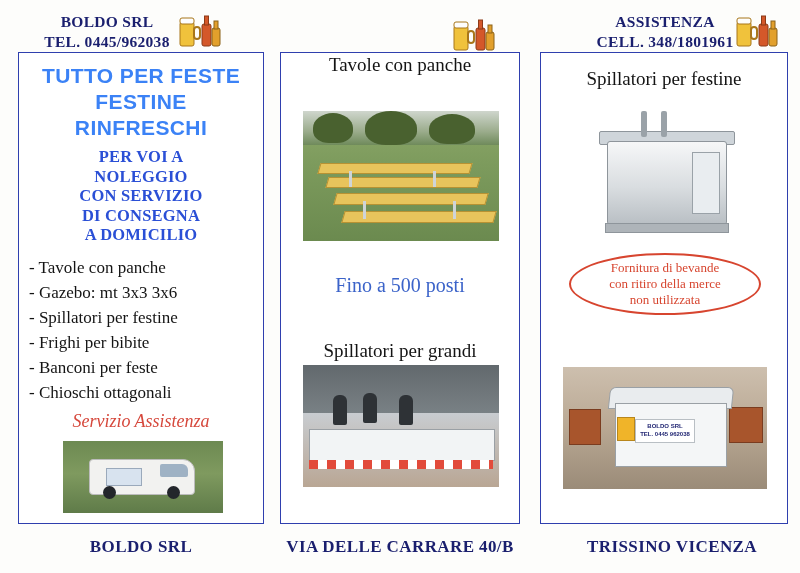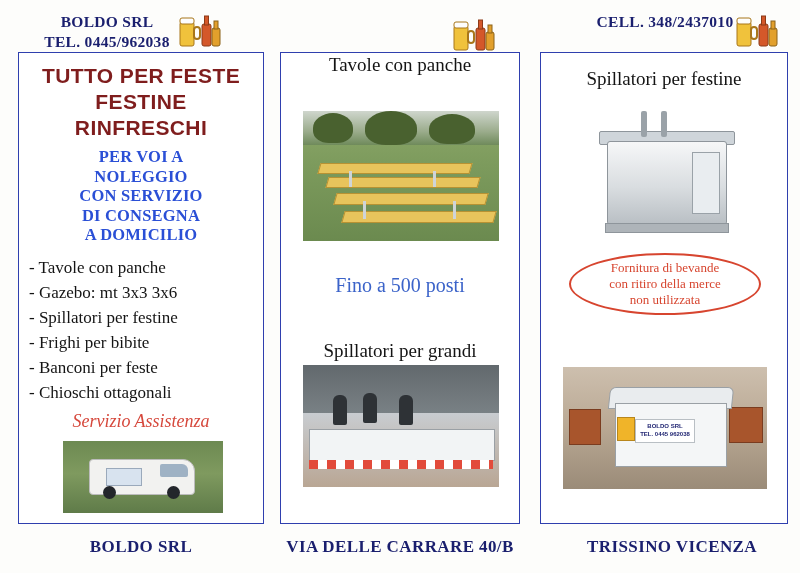--- a/index.html
+++ b/index.html
@@ -58,21 +58,21 @@
     background: #ffffff;
     border: 1.5px solid #2f3fae;
     box-sizing: border-box;
   }
   .panel-1 { left: 18px; width: 246px; }
   .panel-2 { left: 280px; width: 240px; }
   .panel-3 { left: 540px; width: 248px; }
 
   
   .redtitle {
-    color: #7f1d1d;
+    color: #3b82f6;
     font-weight: bold;
     font-family: "Liberation Sans", sans-serif;
     text-align: center;
     font-size: 21px;
     line-height: 26px;
     letter-spacing: 0.4px;
     margin-top: 10px;
   }
   .bluesub {
     color: #2a4fd6;
@@ -334,21 +334,22 @@
         <rect x="4" y="6" width="14" height="6" rx="2" fill="#fdfdfd" stroke="#a8761a"></rect>
         <rect x="18" y="15" width="6" height="12" rx="3" fill="none" stroke="#a8761a" stroke-width="2"></rect>
         <rect x="26" y="12" width="9" height="22" rx="2" fill="#d4582a" stroke="#8c3a18"></rect>
         <rect x="28.5" y="4" width="4" height="9" fill="#d4582a" stroke="#8c3a18"></rect>
         <rect x="36" y="16" width="8" height="18" rx="2" fill="#e2a02c" stroke="#8c6318"></rect>
         <rect x="38" y="9" width="4" height="8" fill="#e2a02c" stroke="#8c6318"></rect>
       </svg>
     </div>
 
     <div class="hdr-block hdr-right">
-      <div>CELL. 348/2437010</div>
+      <div>ASSISTENZA</div>
+      <div>CELL. 348/1801961</div>
     </div>
 
     <div class="mug-icon mug-3">
       <svg viewBox="0 0 48 40" width="48" height="40">
         <rect x="4" y="10" width="14" height="24" rx="2" fill="#f0c23c" stroke="#a8761a"></rect>
         <rect x="4" y="6" width="14" height="6" rx="2" fill="#fdfdfd" stroke="#a8761a"></rect>
         <rect x="18" y="15" width="6" height="12" rx="3" fill="none" stroke="#a8761a" stroke-width="2"></rect>
         <rect x="26" y="12" width="9" height="22" rx="2" fill="#d4582a" stroke="#8c3a18"></rect>
         <rect x="28.5" y="4" width="4" height="9" fill="#d4582a" stroke="#8c3a18"></rect>
         <rect x="36" y="16" width="8" height="18" rx="2" fill="#e2a02c" stroke="#8c6318"></rect>

